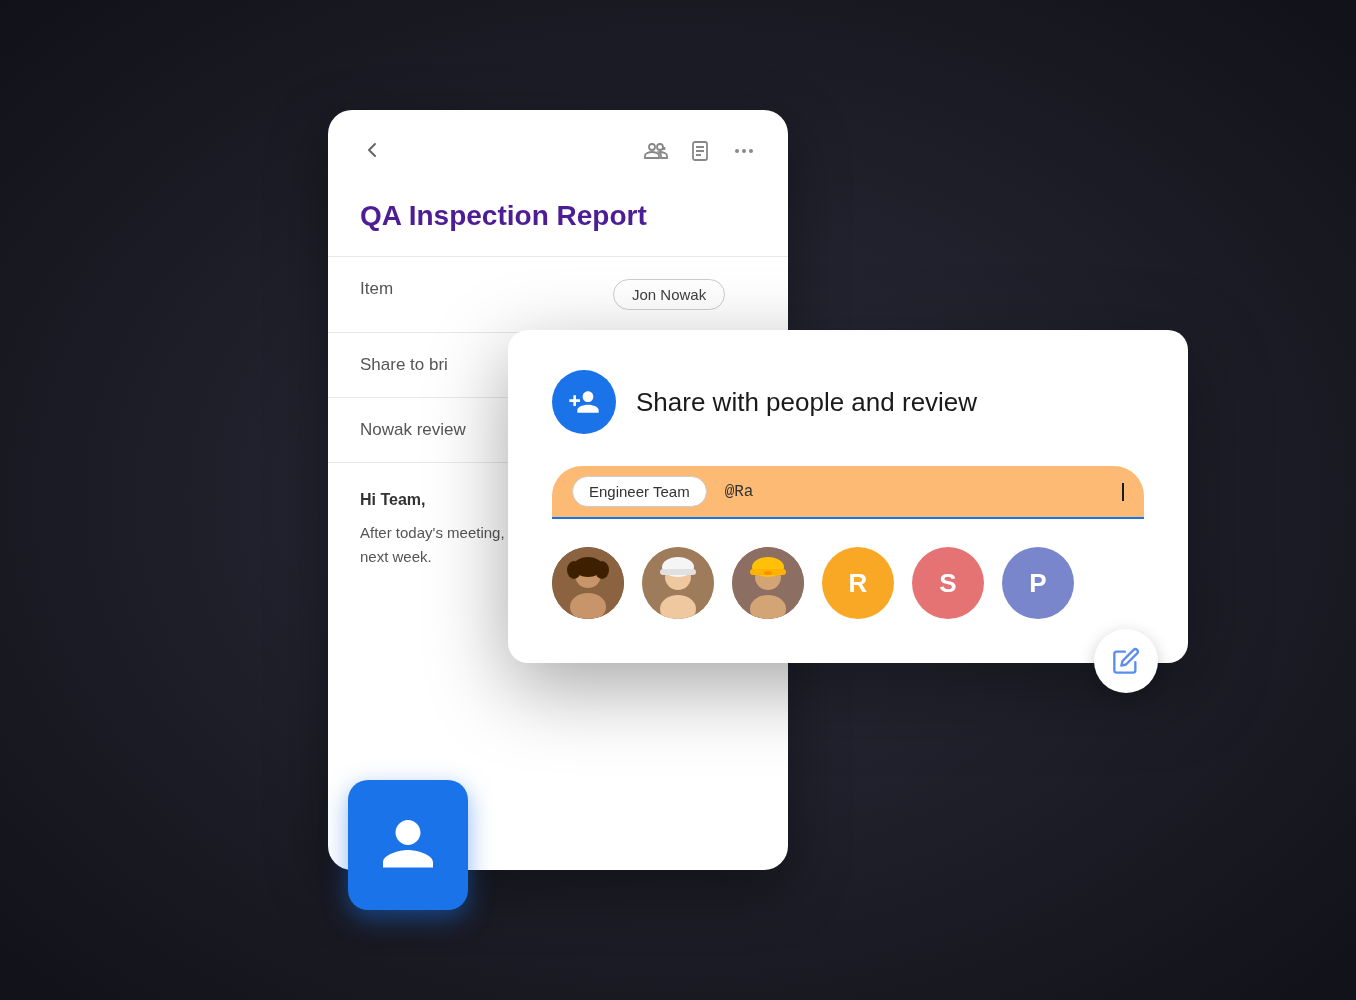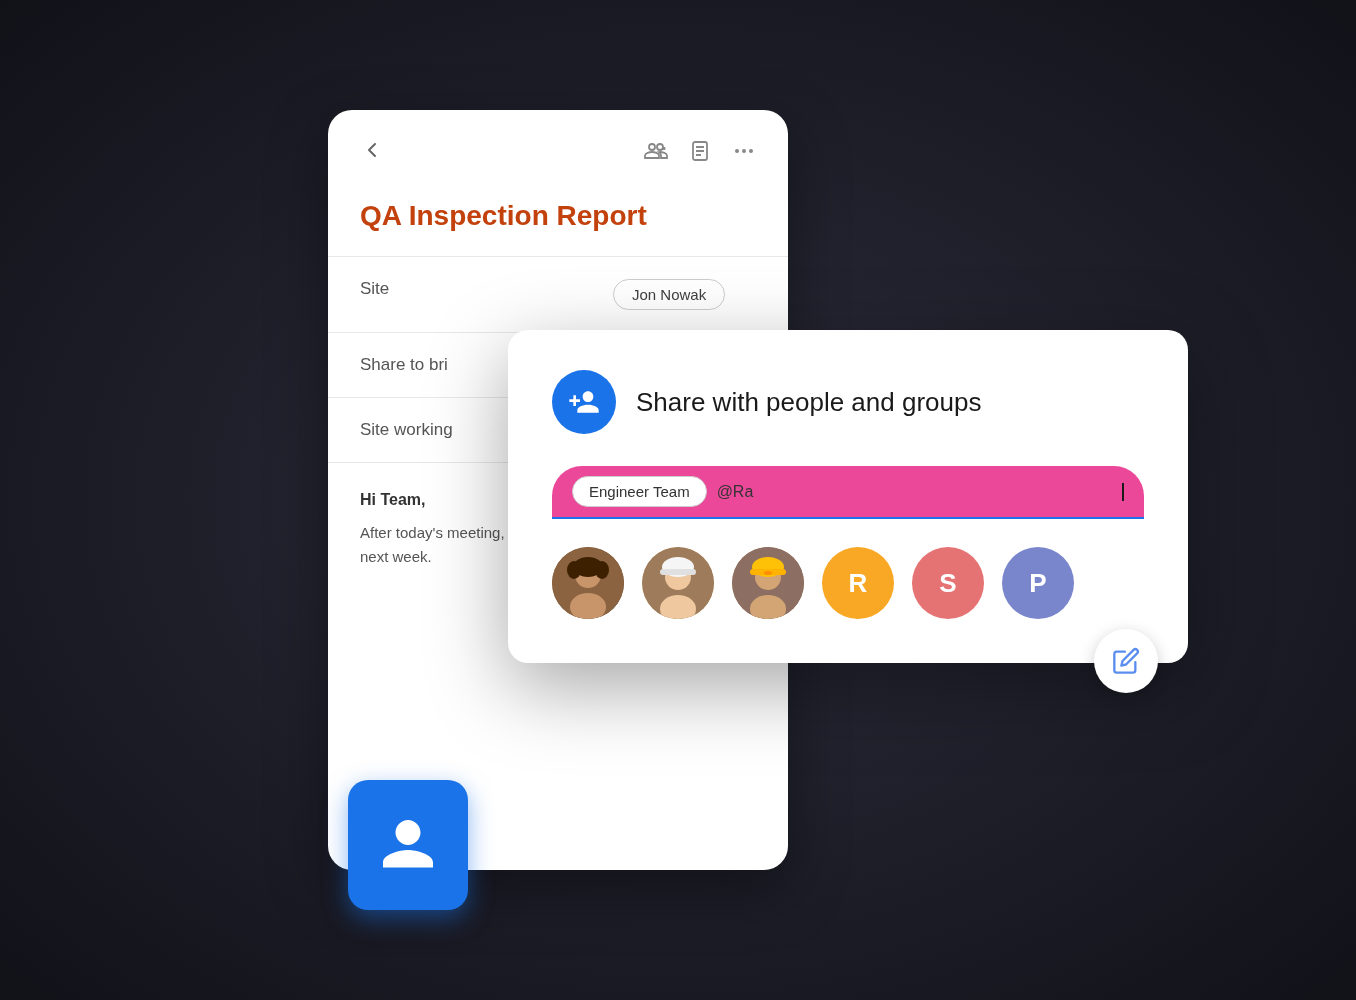--- a/index.html
+++ b/index.html
@@ -59,21 +59,21 @@
 
     .doc-header-icons span {
       color: #888;
       font-size: 20px;
       cursor: pointer;
     }
 
     .doc-title {
       font-size: 28px;
       font-weight: 700;
-      color: #c2410c;
+      color: #4c1d95;
       padding: 16px 32px 24px;
     }
 
     .doc-table {
       width: 100%;
       border-collapse: collapse;
       border-top: 1px solid #e8e8e8;
     }
 
     .doc-table tr {
@@ -160,26 +160,26 @@
       fill: white;
     }
 
     .share-title {
       font-size: 26px;
       font-weight: 500;
       color: #1a1a1a;
     }
 
     .share-input-container {
-      background: #ec4899;
+      background: #fdba74;
       border-radius: 30px 30px 0 0;
       padding: 10px 20px;
       display: flex;
       align-items: center;
-      gap: 10px;
+      gap: 18px;
       border-bottom: 2px solid #1a73e8;
       margin-bottom: 28px;
     }
 
     .engineer-tag {
       background: #fff;
       border: 1.5px solid #ccc;
       border-radius: 20px;
       padding: 6px 16px;
       font-size: 15px;
@@ -189,20 +189,21 @@
     }
 
     .share-text-input {
       background: transparent;
       border: none;
       outline: none;
       font-size: 16px;
       color: #333;
       flex: 1;
       caret-color: #1a73e8;
+      font-family: Liberation Mono, monospace;
     }
 
     .share-avatars {
       display: flex;
       gap: 18px;
       align-items: center;
     }
 
     .avatar {
       width: 72px;
@@ -329,50 +330,50 @@
           </svg>
         </span>
       </div>
     </div>
 
     <div class="doc-title">QA Inspection Report</div>
 
     <table class="doc-table">
       <tbody>
         <tr>
-          <td>Site</td>
+          <td>Item</td>
           <td>
             <span class="assignee-pill">Jon Nowak</span>
           </td>
         </tr>
         <tr>
           <td>Share to bri</td>
           <td></td>
         </tr>
         <tr>
-          <td>Site working</td>
+          <td>Nowak review</td>
           <td></td>
         </tr>
       </tbody>
     </table>
 
     <div class="doc-body">
       <p class="doc-body-greeting">Hi Team,</p>
       <p class="doc-body-text">After today's meeting, please add your working doc before next week.</p>
     </div>
   </div>
 
   <div class="share-dialog">
     <div class="share-dialog-header">
       <div class="share-icon-circle">
         <svg viewBox="0 0 24 24">
           <path d="M15 12c2.21 0 4-1.79 4-4s-1.79-4-4-4-4 1.79-4 4 1.79 4 4 4zm-9-2V7H4v3H1v2h3v3h2v-3h3v-2H6zm9 4c-2.67 0-8 1.34-8 4v2h16v-2c0-2.66-5.33-4-8-4z"></path>
         </svg>
       </div>
-      <span class="share-title">Share with people and groups</span>
+      <span class="share-title">Share with people and review</span>
     </div>
 
     <div class="share-input-container">
       <span class="engineer-tag">Engineer Team</span>
       <input class="share-text-input" type="text" value="@Ra" style="">
       <span class="cursor"></span>
     </div>
 
     <div class="share-avatars">
 

